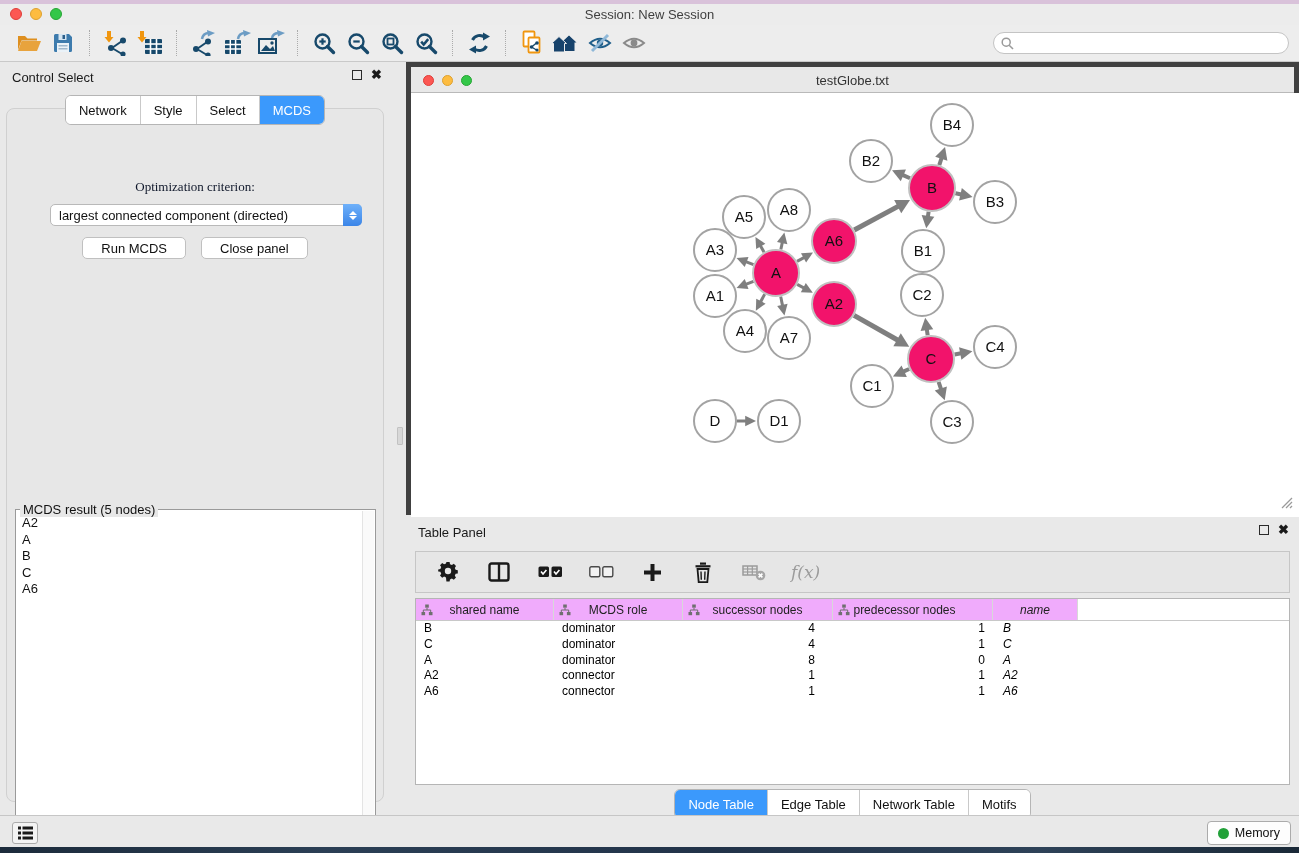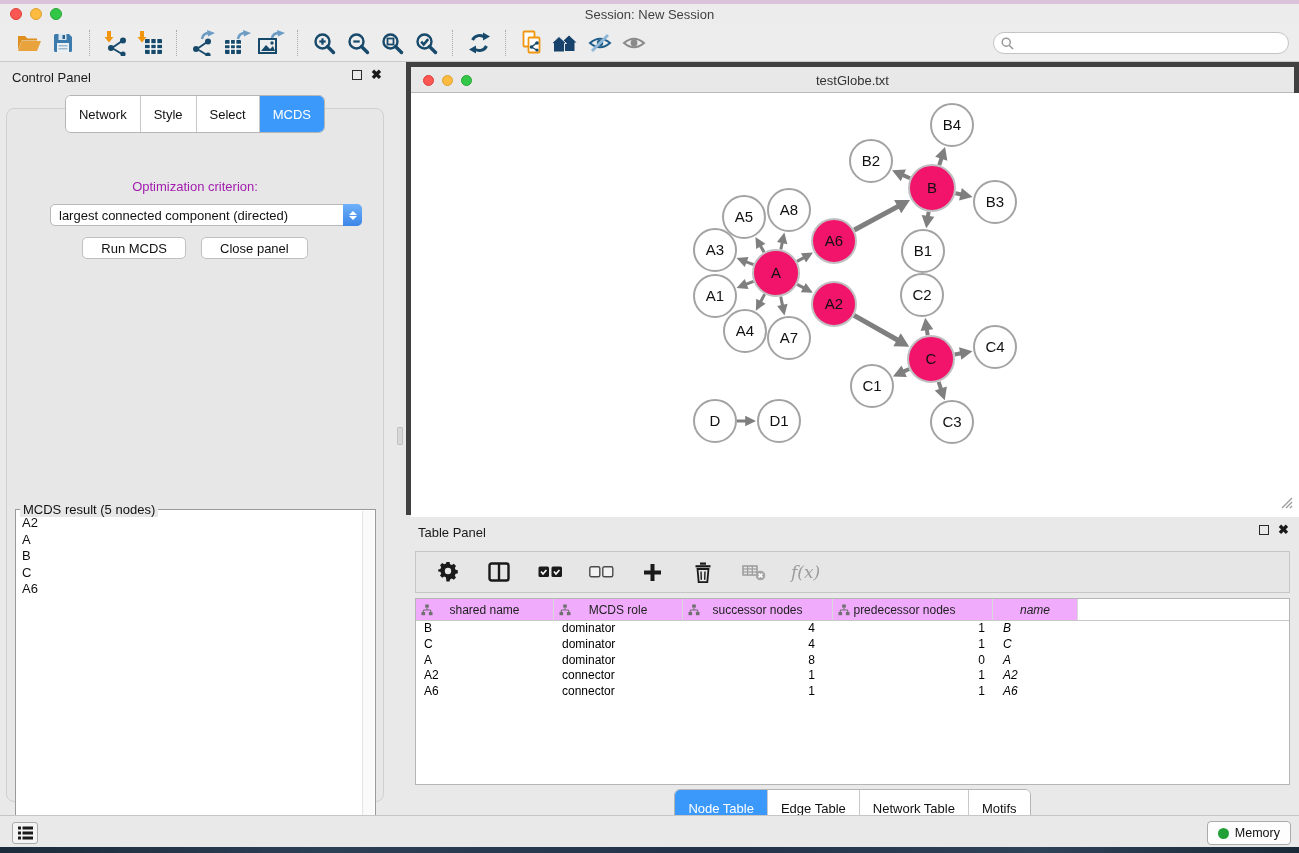--- a/index.html
+++ b/index.html
@@ -30,25 +30,25 @@
   
   .control-panel { position:absolute; left:0; top:62px; width:390px; height:748px; background:#E9E9E9; }
   .panel-header { position:absolute; left:12px; top:8px; font-size:13px; color:#1A1A1A; }
   .panel-btns { position:absolute; right:8px; top:8px; display:flex; gap:9px; align-items:center; }
   .float-btn { width:10px; height:10px; border:1.5px solid #2A2A2A; background:none; display:inline-block; cursor:pointer; }
   .close-btn { font-size:13px; font-weight:bold; color:#1A1A1A; line-height:10px; cursor:pointer; background:none; border:none; }
   .cp-content { position:absolute; left:6px; top:46px; width:378px; height:694px;
     background:#E7E7E7; border:1px solid #D0D0D0; border-radius:8px; }
   .seg-tabs { position:absolute; left:0; right:0; top:33px; display:flex; justify-content:center; z-index:3; }
   .seg { display:flex; background:#FFF; border:1px solid #B5B5B5; border-radius:6px; overflow:hidden; }
-  .seg button { border:none; background:#FFF; font-size:13px; color:#111; padding:3px 13px; height:36px;
+  .seg button { border:none; background:#FFF; font-size:13px; color:#111; padding:3px 13px; height:28px;
     border-left:1px solid #C9C9C9; cursor:pointer; font-family:inherit; }
   .seg button:first-child { border-left:none; }
   .seg button.sel { background:#3B99FC; color:#FFF; }
-  .opt-label { position:absolute; left:0; right:0; top:70px; text-align:center; font-size:13px; color:#a21caf; }
+  .opt-label { position:absolute; left:0; right:0; top:70px; text-align:center; font-size:13px; color:#0f172a;font-family:Liberation Serif, serif; }
   .dropdown { position:absolute; left:43px; top:95px; width:312px; height:22px; background:#FFF;
     border:1px solid #B9B9B9; border-radius:5px; display:flex; align-items:center; cursor:pointer; }
   .dropdown .dd-text { flex:1; font-size:13px; color:#111; padding-left:8px; white-space:nowrap; overflow:hidden; }
   .dd-stepper { width:19px; height:22px; margin-right:-1px; background:linear-gradient(#6FB1FA,#3B85E8);
     border-radius:0 5px 5px 0; display:flex; flex-direction:column; align-items:center; justify-content:center; gap:1px; }
   .dd-stepper span { width:0; height:0; border-left:4px solid transparent; border-right:4px solid transparent; }
   .dd-up { border-bottom:4px solid #FFF; }
   .dd-down { border-top:4px solid #FFF; }
   .cp-buttons { position:absolute; left:0; right:0; top:128px; display:flex; justify-content:center; gap:15px; }
   .std-btn { background:#FFF; border:1px solid #C0C0C0; border-radius:5px; height:22px; padding:0 18px;
@@ -285,21 +285,21 @@
     <div class="search-box">
       <svg width="13" height="13" viewBox="0 0 13 13">
           <circle cx="5.2" cy="5.2" r="4" fill="none" stroke="#9A9A9A" stroke-width="1.5"></circle>
           <line x1="8.2" y1="8.2" x2="12" y2="12" stroke="#9A9A9A" stroke-width="1.6"></line>
         </svg>
       <input type="text" placeholder="" style="">
     </div>
   </div>
 
   <div class="control-panel">
-    <div class="panel-header">Control Panel</div>
+    <div class="panel-header">Control Select</div>
     <div class="panel-btns">
       <span class="float-btn"></span>
       <button class="close-btn">✖</button>
     </div>
     <div class="cp-content">
       <div class="opt-label">Optimization criterion:</div>
       <div class="dropdown">
         <span class="dd-text">largest connected component (directed)</span>
         <span class="dd-stepper">
             <span class="dd-up"></span>

